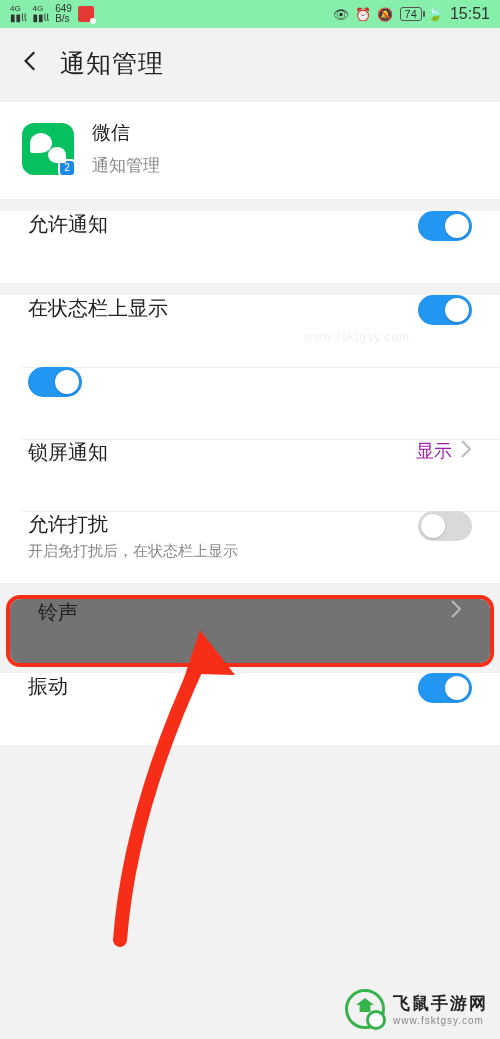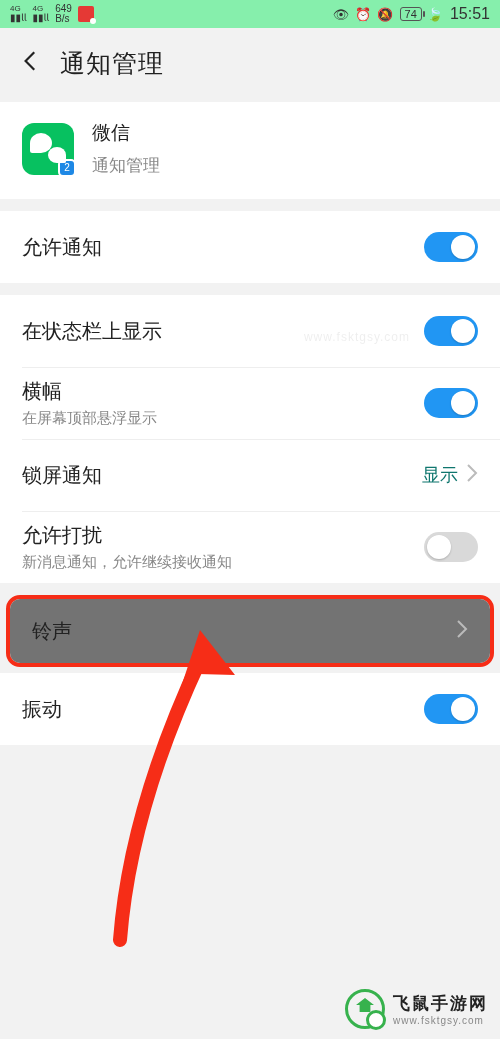--- a/index.html
+++ b/index.html
@@ -24,26 +24,26 @@
   .app-info { background: #fff; padding: 18px 22px 22px; display: flex; align-items: center; gap: 18px; margin-top: 4px; }
   .app-icon { width: 52px; height: 52px; border-radius: 12px; background: #07c160; position: relative; flex-shrink: 0; }
   .app-icon::before, .app-icon::after { content:""; position:absolute; background:#fff; border-radius:50%; }
   .app-icon::before { width:22px; height:20px; left:8px; top:10px; border-radius:50% 50% 50% 10%; }
   .app-icon::after { width:18px; height:16px; right:8px; bottom:12px; border-radius:50% 50% 10% 50%; }
   .app-badge { position:absolute; right:-2px; bottom:-2px; width:18px; height:18px; background:#1e88e5; border-radius:5px; border:2px solid #fff; display:flex; align-items:center; justify-content:center; color:#fff; font-size:10px; }
   .app-texts .app-name { font-size: 19px; color:#222; margin-bottom: 8px; }
   .app-texts .app-sub  { font-size: 17px; color:#888; }
   
   .block { background:#fff; margin-top: 12px; }
-  .row { display:flex; align-items:center; justify-content:space-between; padding: 0 22px; min-height: 72px; position:relative; }
+  .row { display:flex; align-items:flex-start; justify-content:space-between; padding: 0 28px; min-height: 72px; position:relative; }
   .row + .row::before, .row.div::before { content:""; position:absolute; left:22px; right:0; top:0; height:1px; background:#eee; }
   .row .labels .title { font-size: 20px; color:#222; }
   .row .labels .sub   { font-size: 15px; color:#888; margin-top: 4px; }
   .row .right { display:flex; align-items:center; gap:8px; }
-  .row .value { font-size: 18px; color:#0f766e; }
+  .row .value { font-size: 18px; color:#a21caf; }
   .chevron svg { width:12px; height:20px; stroke:#bbb; stroke-width:2; fill:none; }
   
   .toggle { width:54px; height:30px; border-radius:15px; position:relative; transition:.2s; }
   .toggle .knob { position:absolute; width:24px; height:24px; background:#fff; border-radius:50%; top:3px; transition:.2s; box-shadow:0 1px 2px rgba(0,0,0,.2); }
   .toggle.on  { background:#2196f3; }
   .toggle.on .knob { right:3px; }
   .toggle.off { background:#d9d9d9; }
   .toggle.off .knob { left:3px; }
   
   .highlight-box { border:4px solid #f62d17; border-radius:14px; margin: 0 6px; }
@@ -119,45 +119,41 @@
     <div class="labels">
         <div class="title">在状态栏上显示</div>
       </div>
     <div class="right">
         <div class="toggle on">
           <div class="knob"></div>
         </div>
       </div>
   </div>
   <div class="row">
-    <div class="labels">
-      <div class="title">横幅</div>
-      <div class="sub">在屏幕顶部悬浮显示</div>
-    </div>
     <div class="right">
         <div class="toggle on">
           <div class="knob"></div>
         </div>
       </div>
   </div>
   <div class="row">
     <div class="labels">
         <div class="title">锁屏通知</div>
       </div>
     <div class="right">
       <span class="value">显示</span>
       <span class="chevron"><svg viewBox="0 0 12 20">
             <path d="M2 2 L10 10 L2 18"></path>
           </svg></span>
     </div>
   </div>
   <div class="row">
     <div class="labels">
       <div class="title">允许打扰</div>
-      <div class="sub">新消息通知，允许继续接收通知</div>
+      <div class="sub">开启免打扰后，在状态栏上显示</div>
     </div>
     <div class="right">
         <div class="toggle off">
           <div class="knob"></div>
         </div>
       </div>
   </div>
 </div>
 
 <div class="sep"></div>

